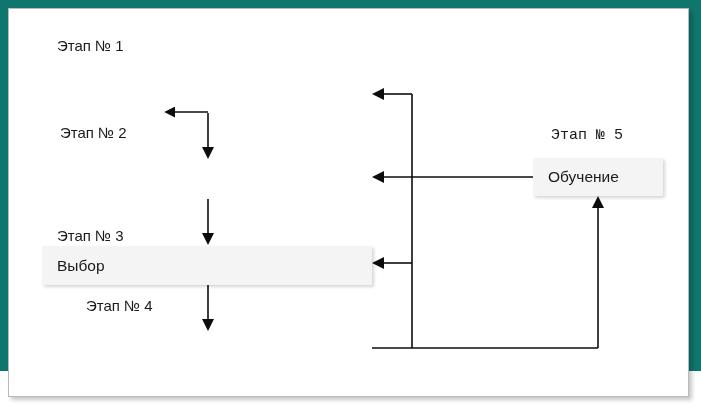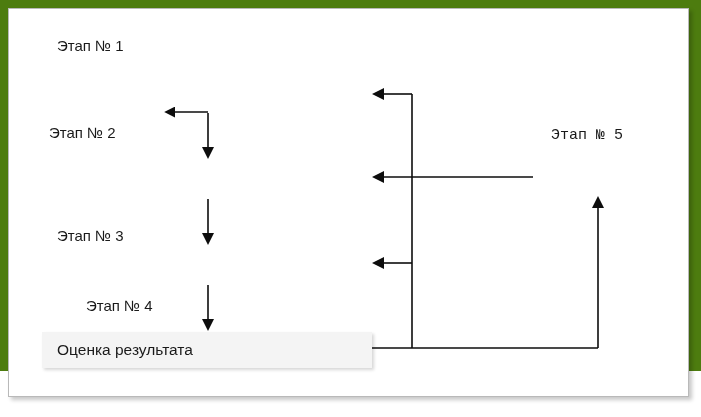--- a/index.html
+++ b/index.html
@@ -10,21 +10,21 @@
   body {
     width: 701px;
     height: 417px;
     font-family: "Liberation Sans", sans-serif;
     overflow: hidden;
   }
   #stage {
     position: relative;
     width: 701px;
     height: 371px;
-    background: #4d7c0f;
+    background: #0f766e;
   }
   
   #frame {
     position: absolute;
     left: 8px;
     top: 8px;
     width: 681px;
     height: 389px;
     background: #ffffff;
     border: 1px solid #b9b9b9;
@@ -111,25 +111,28 @@
 
       <path d="M533,177 L384,177" stroke="#0d0d0d" stroke-width="1.6" fill="none"></path>
       <path d="M384,171 L384,183 L372,177 Z" fill="#0d0d0d"></path>
 
       <path d="M598,348 L598,208" stroke="#0d0d0d" stroke-width="1.6" fill="none"></path>
       <path d="M592,208 L604,208 L598,196 Z" fill="#0d0d0d"></path>
     </svg>
 
     <div class="stage-label" style="left:57px; top:38px;">Этап № 1</div>
 
-    <div class="stage-label" style="left:49px; top:125px;">Этап № 2</div>
+    <div class="stage-label" style="left:60px; top:125px;">Этап № 2</div>
 
     <div class="stage-label" style="left:57px; top:228px;">Этап № 3</div>
+    <div class="box" style="left:42px; top:246px; width:330px; height:39px;">
+      <span class="box-text">Выбор</span>
+    </div>
 
     <div class="stage-label" style="left:57px; top:298px;margin-left:29px;">Этап № 4</div>
-    <div class="box" style="left:42px; top:332px; width:330px; height:36px;">
-      <span class="box-text">Оценка результата</span>
-    </div>
 
     <div class="stage-label" style="left:551px; top:128px;font-family:Liberation Mono, monospace;">Этап № 5</div>
+    <div class="box" style="left:533px; top:158px; width:130px; height:38px;">
+      <span class="box-text">Обучение</span>
+    </div>
 
   </div>
 </div>
 
 </body></html>

